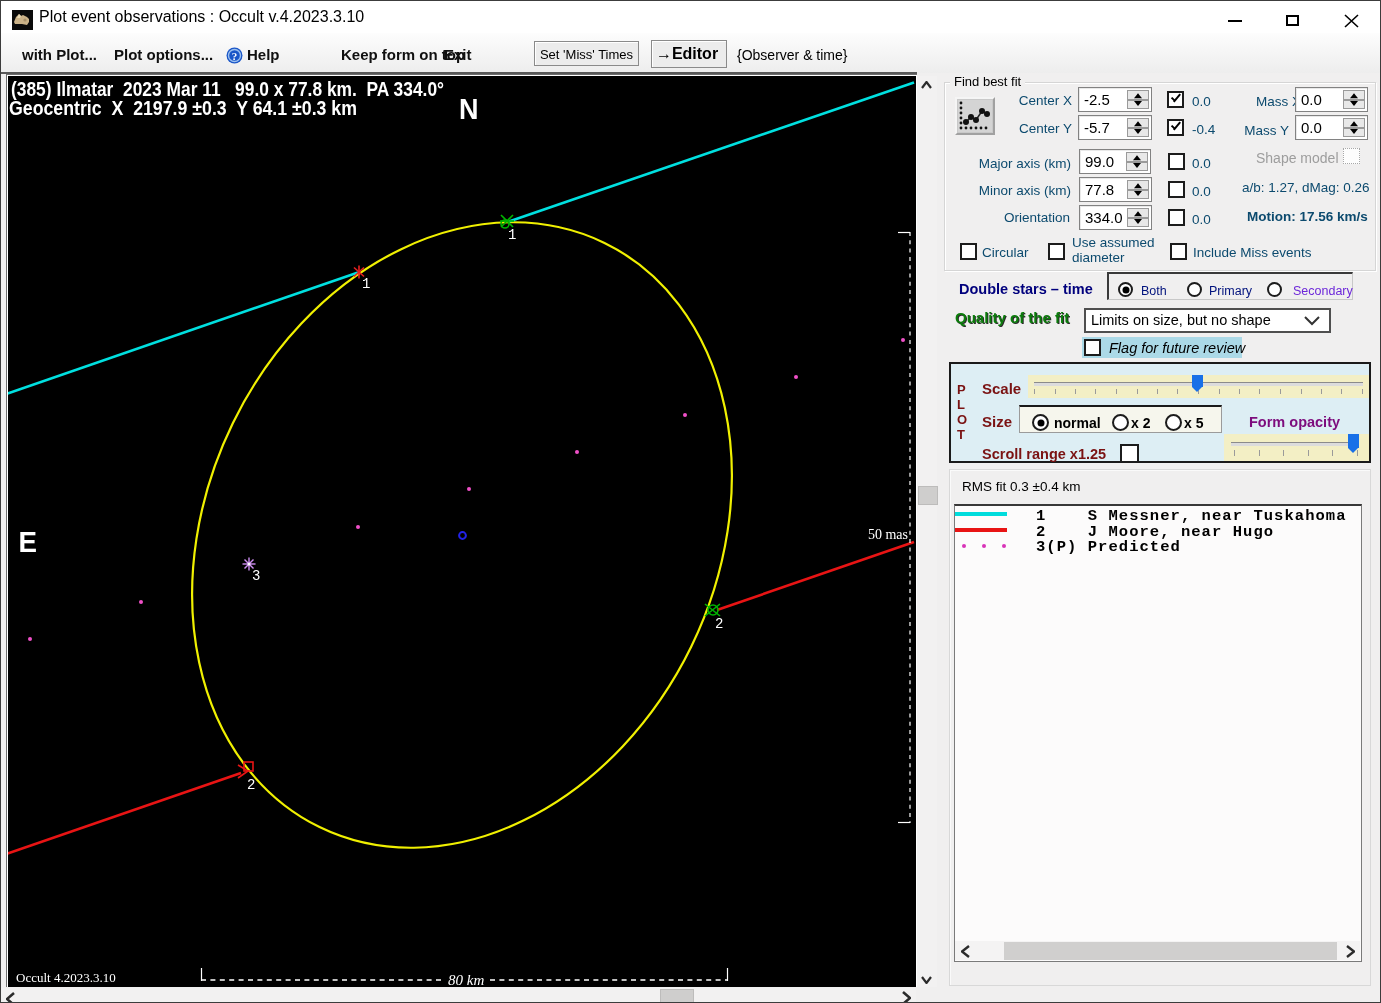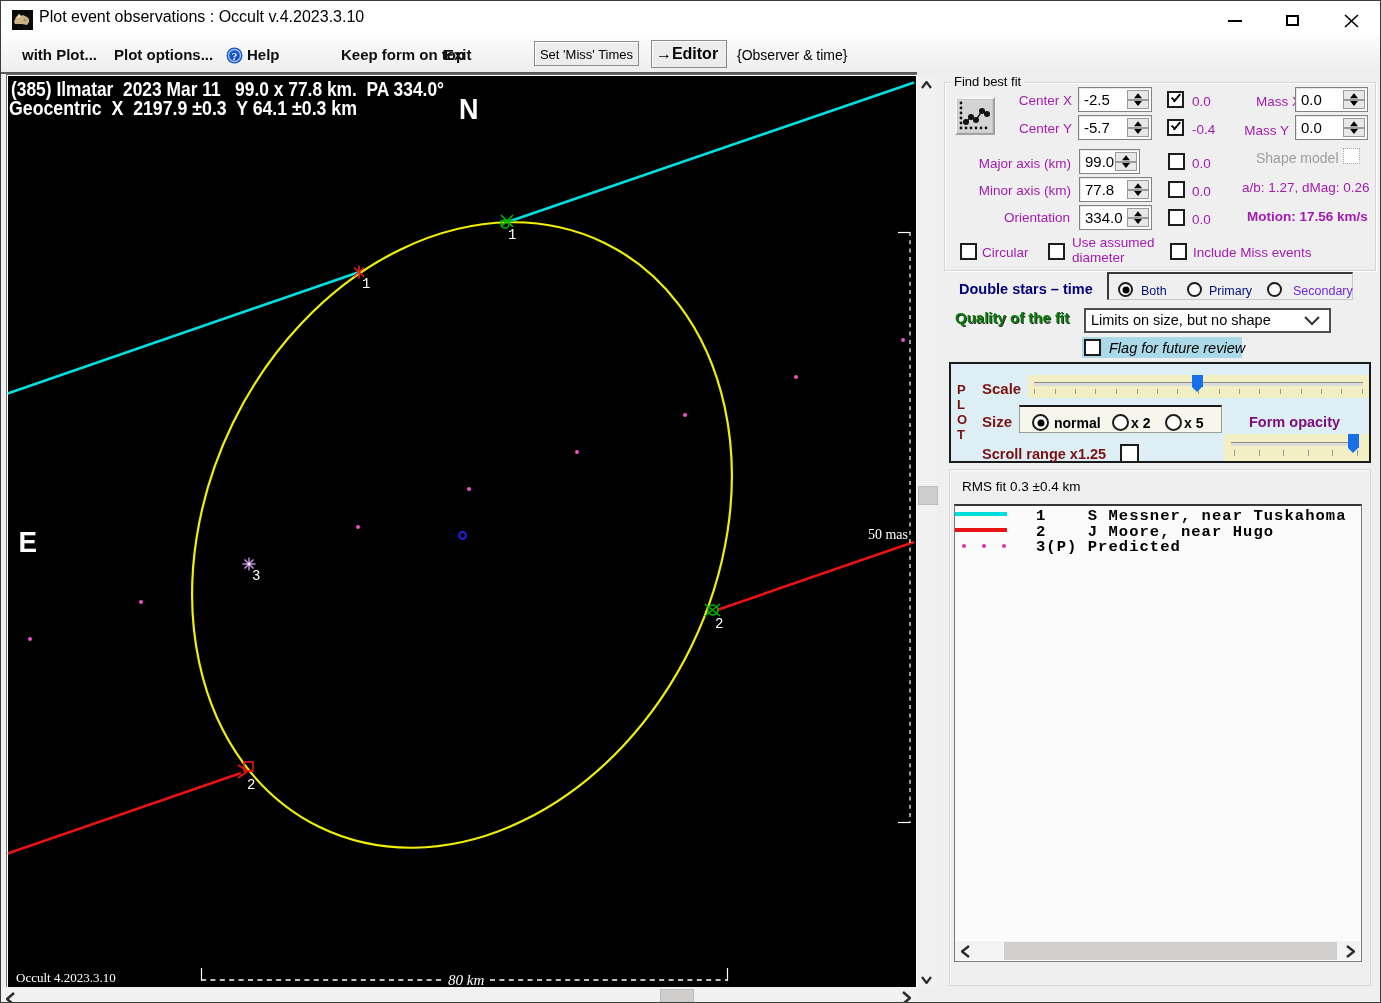--- a/index.html
+++ b/index.html
@@ -14,21 +14,21 @@
   #menubar{left:0;top:32px;width:1381px;height:40px;
     background:linear-gradient(#fdfdfd,#ededed);}
   .mitem{top:45px;font-size:15px;font-weight:600;color:#101010;}
   .btn{box-sizing:border-box;background:#ececec;border:1px solid #8a8a8a;
        box-shadow:inset 1px 1px 0 #fff;}
   
   
   .sb{background:#f2f1f1;}
   .sbthumb{background:#cfcecd;border:1px solid #bdbcbb;}
   
-  .lbl{font-size:13.5px;color:#a21caf;white-space:nowrap;}
+  .lbl{font-size:13.5px;color:#0c4a6e;white-space:nowrap;}
   .spin{box-sizing:border-box;background:#fff;border:1px solid #828282;
         box-shadow:inset 1px 1px 0 #e9e9e9;}
   .spinval{position:absolute;left:5px;top:3px;font-size:15px;color:#000;}
   .updown{position:absolute;right:2px;top:2px;width:22px;bottom:2px;}
   .ub,.db{position:absolute;left:0;width:22px;height:50%;background:#e8e8e8;
      border:1px solid #9a9a9a;box-sizing:border-box;}
   .ub{top:0;} .db{bottom:0;}
   .tri-up{position:absolute;left:50%;top:50%;transform:translate(-50%,-35%);
      width:0;height:0;border-left:4px solid transparent;border-right:4px solid transparent;
      border-bottom:5px solid #000;}
@@ -268,21 +268,21 @@
       <span class="ub">
         <i class="tri-up"></i>
       </span>
       <span class="db">
         <i class="tri-dn"></i>
       </span>
     </span>
   </div>
 
 <div class="abs lbl" style="right:309px;top:155px;">Major axis (km)</div>
-<div class="abs spin" style="left:1078px;top:148px;width:61px;height:25px;">
+<div class="abs spin" style="left:1078px;top:148px;width:72px;height:25px;">
   <span class="spinval">99.0</span>
     <span class="updown">
       <span class="ub">
         <i class="tri-up"></i>
       </span>
       <span class="db">
         <i class="tri-dn"></i>
       </span>
     </span>
   </div>

